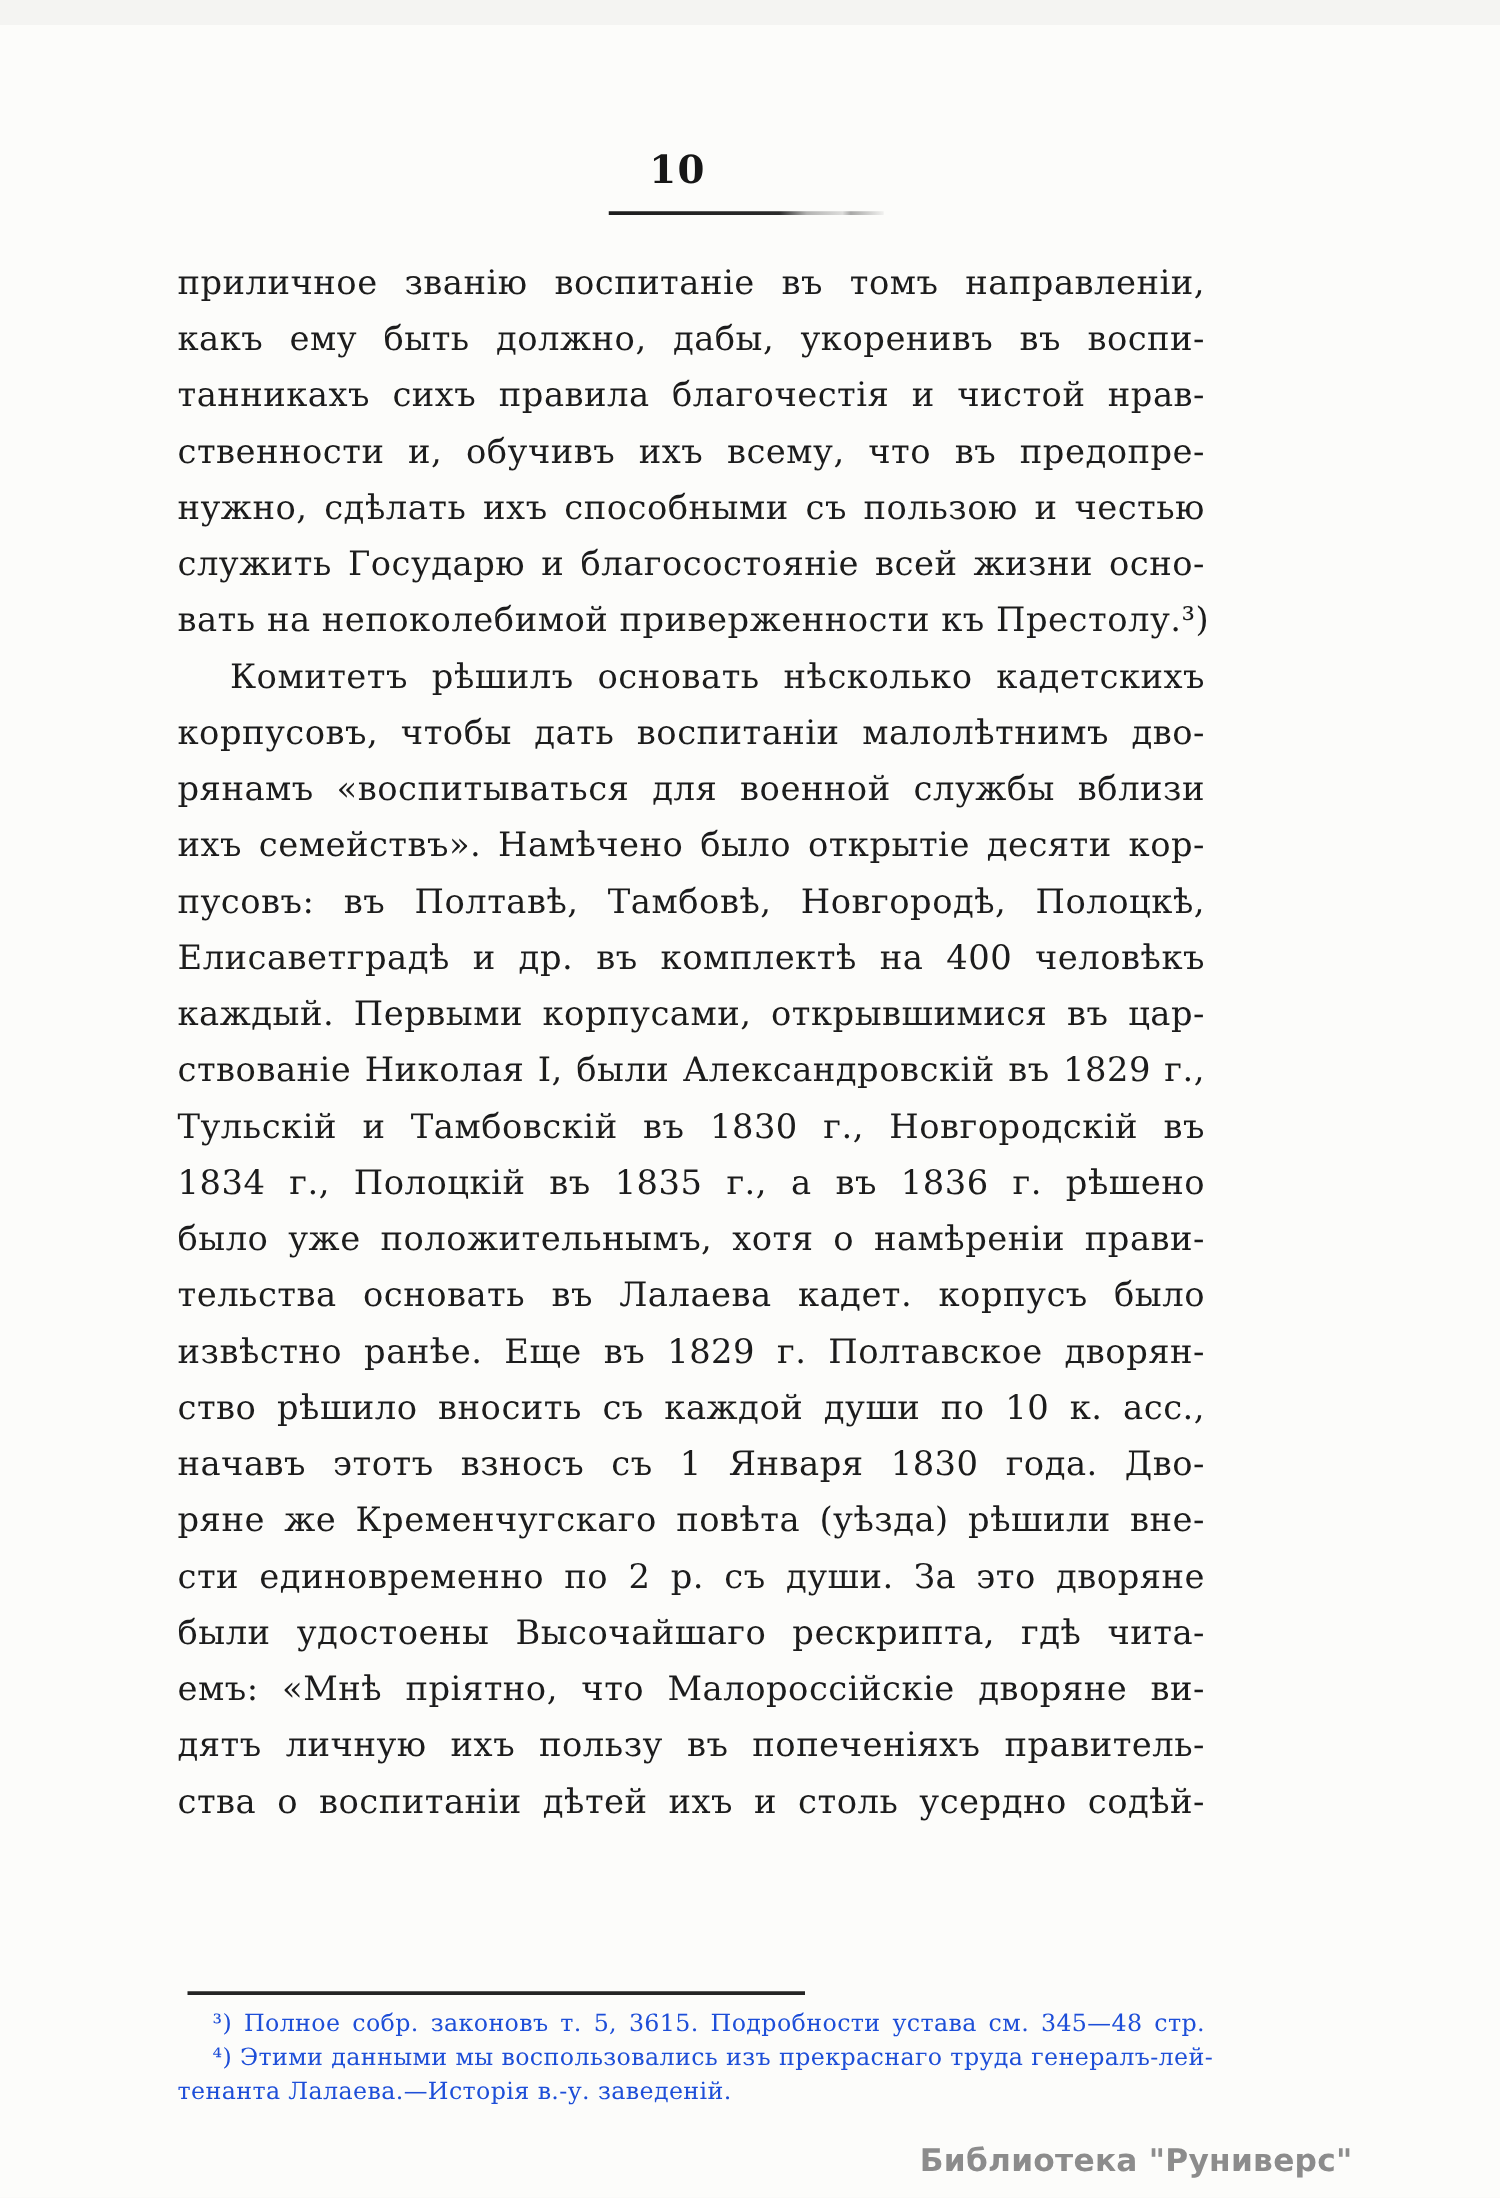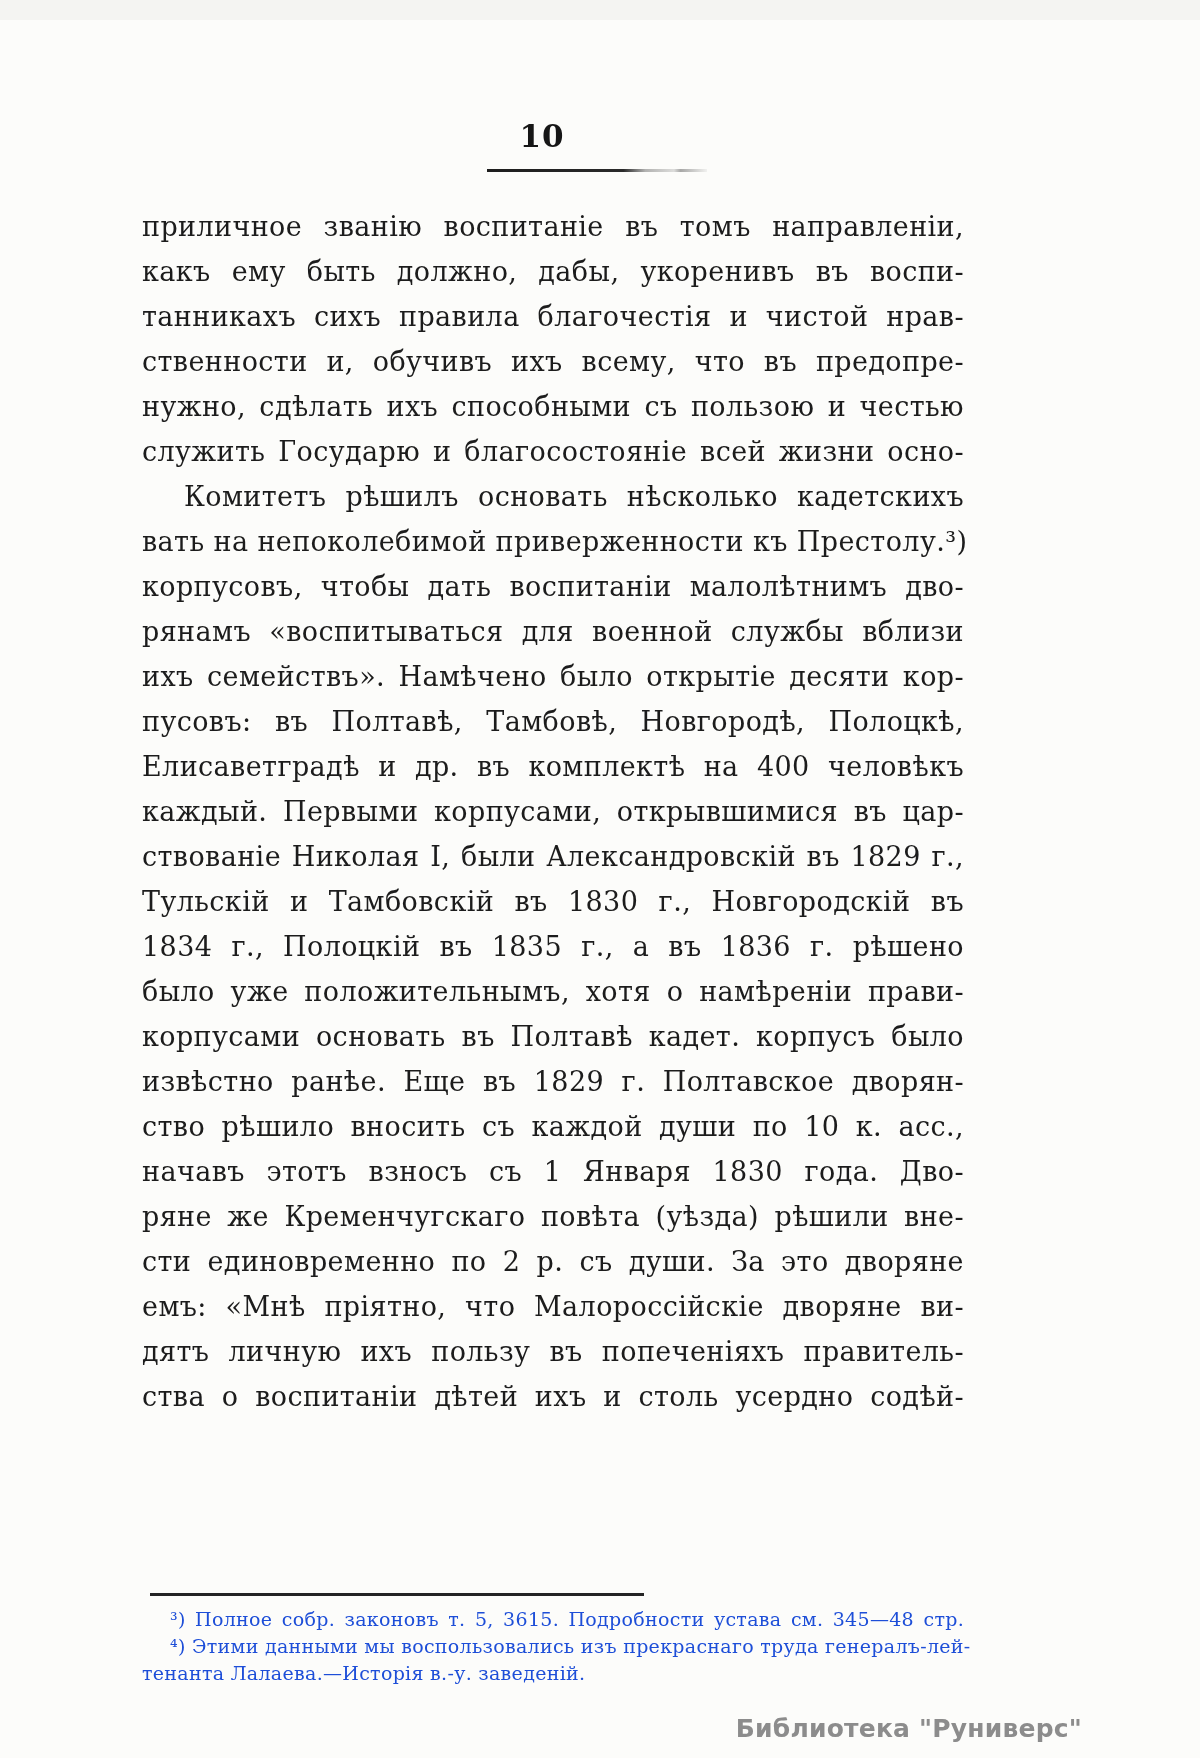--- a/index.html
+++ b/index.html
@@ -82,38 +82,39 @@
   <div class="page-number">10</div>
   <div class="page-number-rule"></div>
 
   <div class="body-text">
     <div class="line">приличное званію воспитаніе въ томъ направленіи,</div>
     <div class="line">какъ ему быть должно, дабы, укоренивъ въ воспи-</div>
     <div class="line">танникахъ сихъ правила благочестія и чистой нрав-</div>
     <div class="line">ственности и, обучивъ ихъ всему, что въ предопре-</div>
     <div class="line">нужно, сдѣлать ихъ способными съ пользою и честью</div>
     <div class="line">служить Государю и благосостояніе всей жизни осно-</div>
+    <div class="line">вать на непоколебимой приверженности къ Престолу.³)</div>
     <div class="line indent">Комитетъ рѣшилъ основать нѣсколько кадетскихъ</div>
-    <div class="line">вать на непоколебимой приверженности къ Престолу.³)</div>
     <div class="line">корпусовъ, чтобы дать воспитаніи малолѣтнимъ дво-</div>
     <div class="line">рянамъ «воспитываться для военной службы вблизи</div>
     <div class="line">ихъ семействъ». Намѣчено было открытіе десяти кор-</div>
     <div class="line">пусовъ: въ Полтавѣ, Тамбовѣ, Новгородѣ, Полоцкѣ,</div>
     <div class="line">Елисаветградѣ и др. въ комплектѣ на 400 человѣкъ</div>
     <div class="line">каждый. Первыми корпусами, открывшимися въ цар-</div>
     <div class="line">ствованіе Николая I, были Александровскій въ 1829 г.,</div>
     <div class="line">Тульскій и Тамбовскій въ 1830 г., Новгородскій въ</div>
     <div class="line">1834 г., Полоцкій въ 1835 г., а въ 1836 г. рѣшено</div>
     <div class="line">было уже положительнымъ, хотя о намѣреніи прави-</div>
-    <div class="line">корпусами основать въ Полтавѣ кадет. корпусъ было</div>
+    <div class="line">тельства основать въ Лалаева кадет. корпусъ было</div>
     <div class="line">извѣстно ранѣе. Еще въ 1829 г. Полтавское дворян-</div>
     <div class="line">ство рѣшило вносить съ каждой души по 10 к. асс.,</div>
     <div class="line">начавъ этотъ взносъ съ 1 Января 1830 года. Дво-</div>
     <div class="line">ряне же Кременчугскаго повѣта (уѣзда) рѣшили вне-</div>
     <div class="line">сти единовременно по 2 р. съ души. За это дворяне</div>
+    <div class="line">были удостоены Высочайшаго рескрипта, гдѣ чита-</div>
     <div class="line">емъ: «Мнѣ пріятно, что Малороссійскіе дворяне ви-</div>
     <div class="line">дятъ личную ихъ пользу въ попеченіяхъ правитель-</div>
     <div class="line">ства о воспитаніи дѣтей ихъ и столь усердно содѣй-</div>
   </div>
 
   <div class="footnote-separator"></div>
 
   <div class="footnotes">
     <div class="fn-line fn-indent">³) Полное собр. законовъ т. 5, 3615. Подробности устава см. 345—48 стр.</div>
     <div class="fn-line fn-indent">⁴) Этими данными мы воспользовались изъ прекраснаго труда генералъ-лей-</div>

